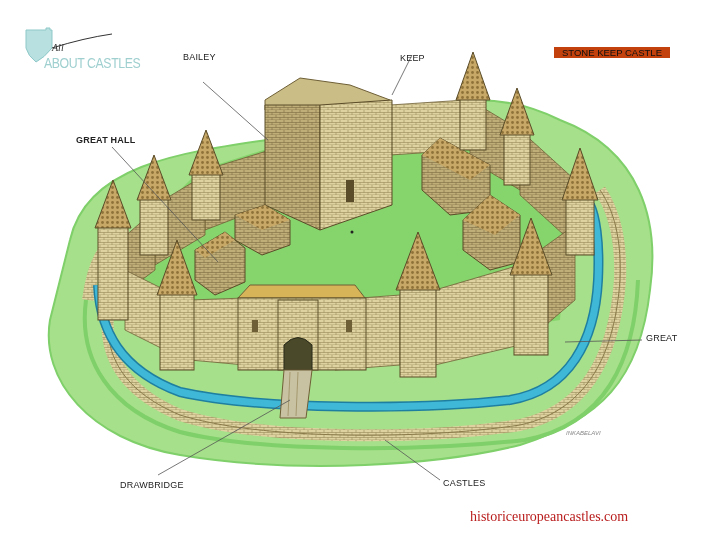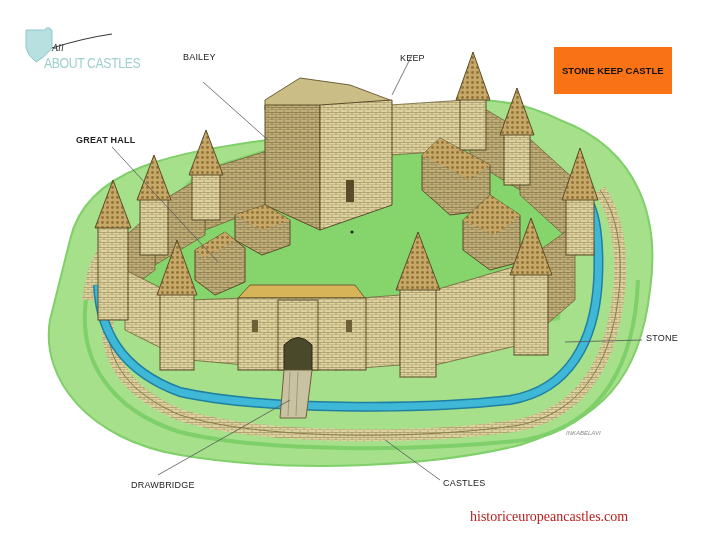--- a/index.html
+++ b/index.html
@@ -1,19 +1,19 @@
 <!DOCTYPE html>
 <html><head>
 <meta charset="utf-8">
 <style>
   html,body{margin:0;padding:0;background:#ffffff;}
   #stage{position:relative;width:720px;height:532px;overflow:hidden;background:#fff;font-family:"Liberation Sans",sans-serif;}
   svg.art{position:absolute;left:0;top:0;}
   .lbl{position:absolute;font-size:9px;color:#222;letter-spacing:0.2px;white-space:nowrap;font-family:"Liberation Sans",sans-serif;}
-  .title-badge{position:absolute;left:554px;top:47px;background:#f97316;font-weight:bold;font-size:9.5px;color:#111;padding:18px 8px;font-family:"Liberation Sans",sans-serif;}
+  .title-badge{position:absolute;left:554px;top:47px;background:#c2410c;font-weight:normal;font-size:9.5px;color:#111;padding:0 8px;font-family:"Liberation Sans",sans-serif;}
   .logo{position:absolute;left:24px;top:26px;width:120px;height:50px;}
   .logo-text{position:absolute;left:44px;top:54px;font-size:15px;color:#9fcfcf;font-family:"Liberation Sans",sans-serif;letter-spacing:-0.5px;transform:scaleX(0.82);transform-origin:left;}
   .logo-all{position:absolute;left:52px;top:42px;font-size:10px;font-style:italic;color:#333;font-family:"Liberation Serif",serif;}
   .site{position:absolute;left:470px;top:509px;font-family:"Liberation Serif",serif;font-size:14px;color:#b91c1c;}
   .signature{position:absolute;left:566px;top:430px;font-size:6px;color:#888;font-style:italic;}
 </style>
 </head>
 <body>
 
 <div id="stage">
@@ -150,19 +150,19 @@
     <path d="M28 22 Q60 12 88 8" stroke="#333" stroke-width="1" fill="none"></path>
   </svg>
   <span class="logo-all">All</span>
   <span class="logo-text">ABOUT CASTLES</span>
 
   <div class="title-badge">STONE KEEP CASTLE</div>
 
   <span class="lbl" style="left:183px;top:52px;">BAILEY</span>
   <span class="lbl" style="left:400px;top:42px;margin-top:11px;">KEEP</span>
   <span class="lbl" style="left:76px;top:135px;font-weight:bold;">GREAT HALL</span>
-  <span class="lbl" style="left:646px;top:333px;">STONE</span>
-  <span class="lbl" style="left:131px;top:480px;">DRAWBRIDGE</span>
+  <span class="lbl" style="left:646px;top:333px;">GREAT</span>
+  <span class="lbl" style="left:120px;top:480px;">DRAWBRIDGE</span>
   <span class="lbl" style="left:443px;top:478px;">CASTLES</span>
 
   <span class="signature">INKABELAVI</span>
   <span class="site">historiceuropeancastles.com</span>
 </div>
 
 </body></html>

